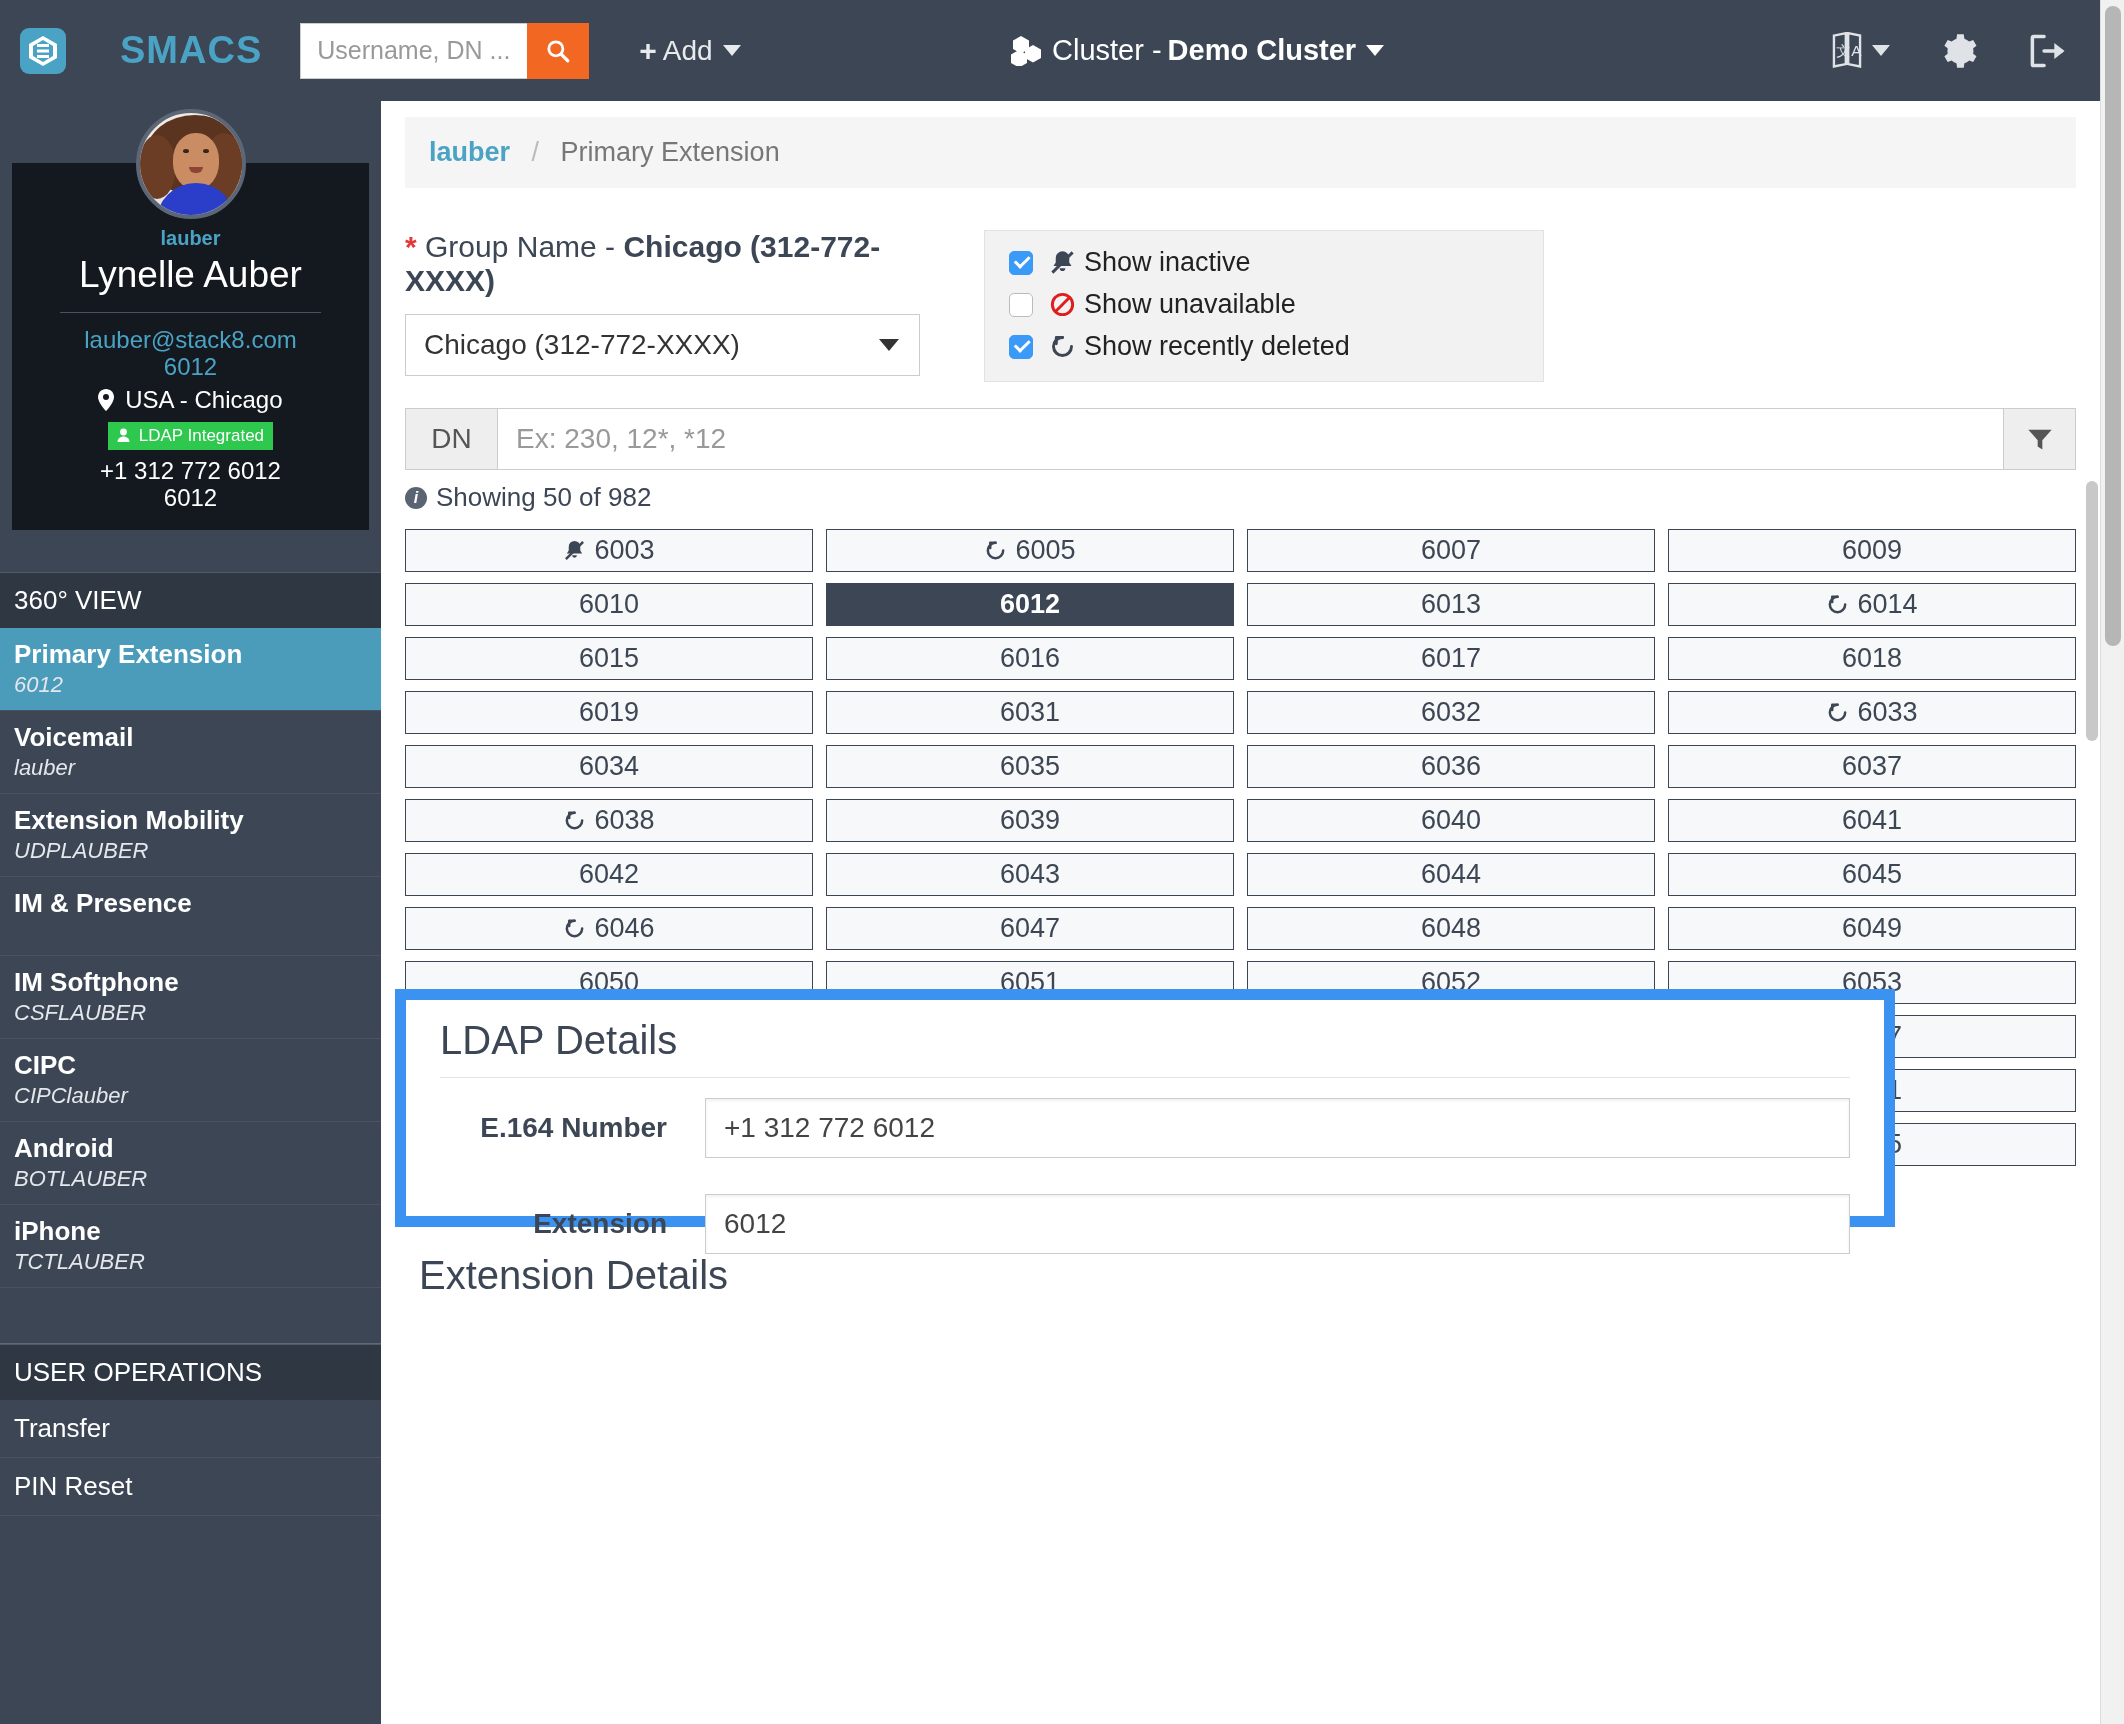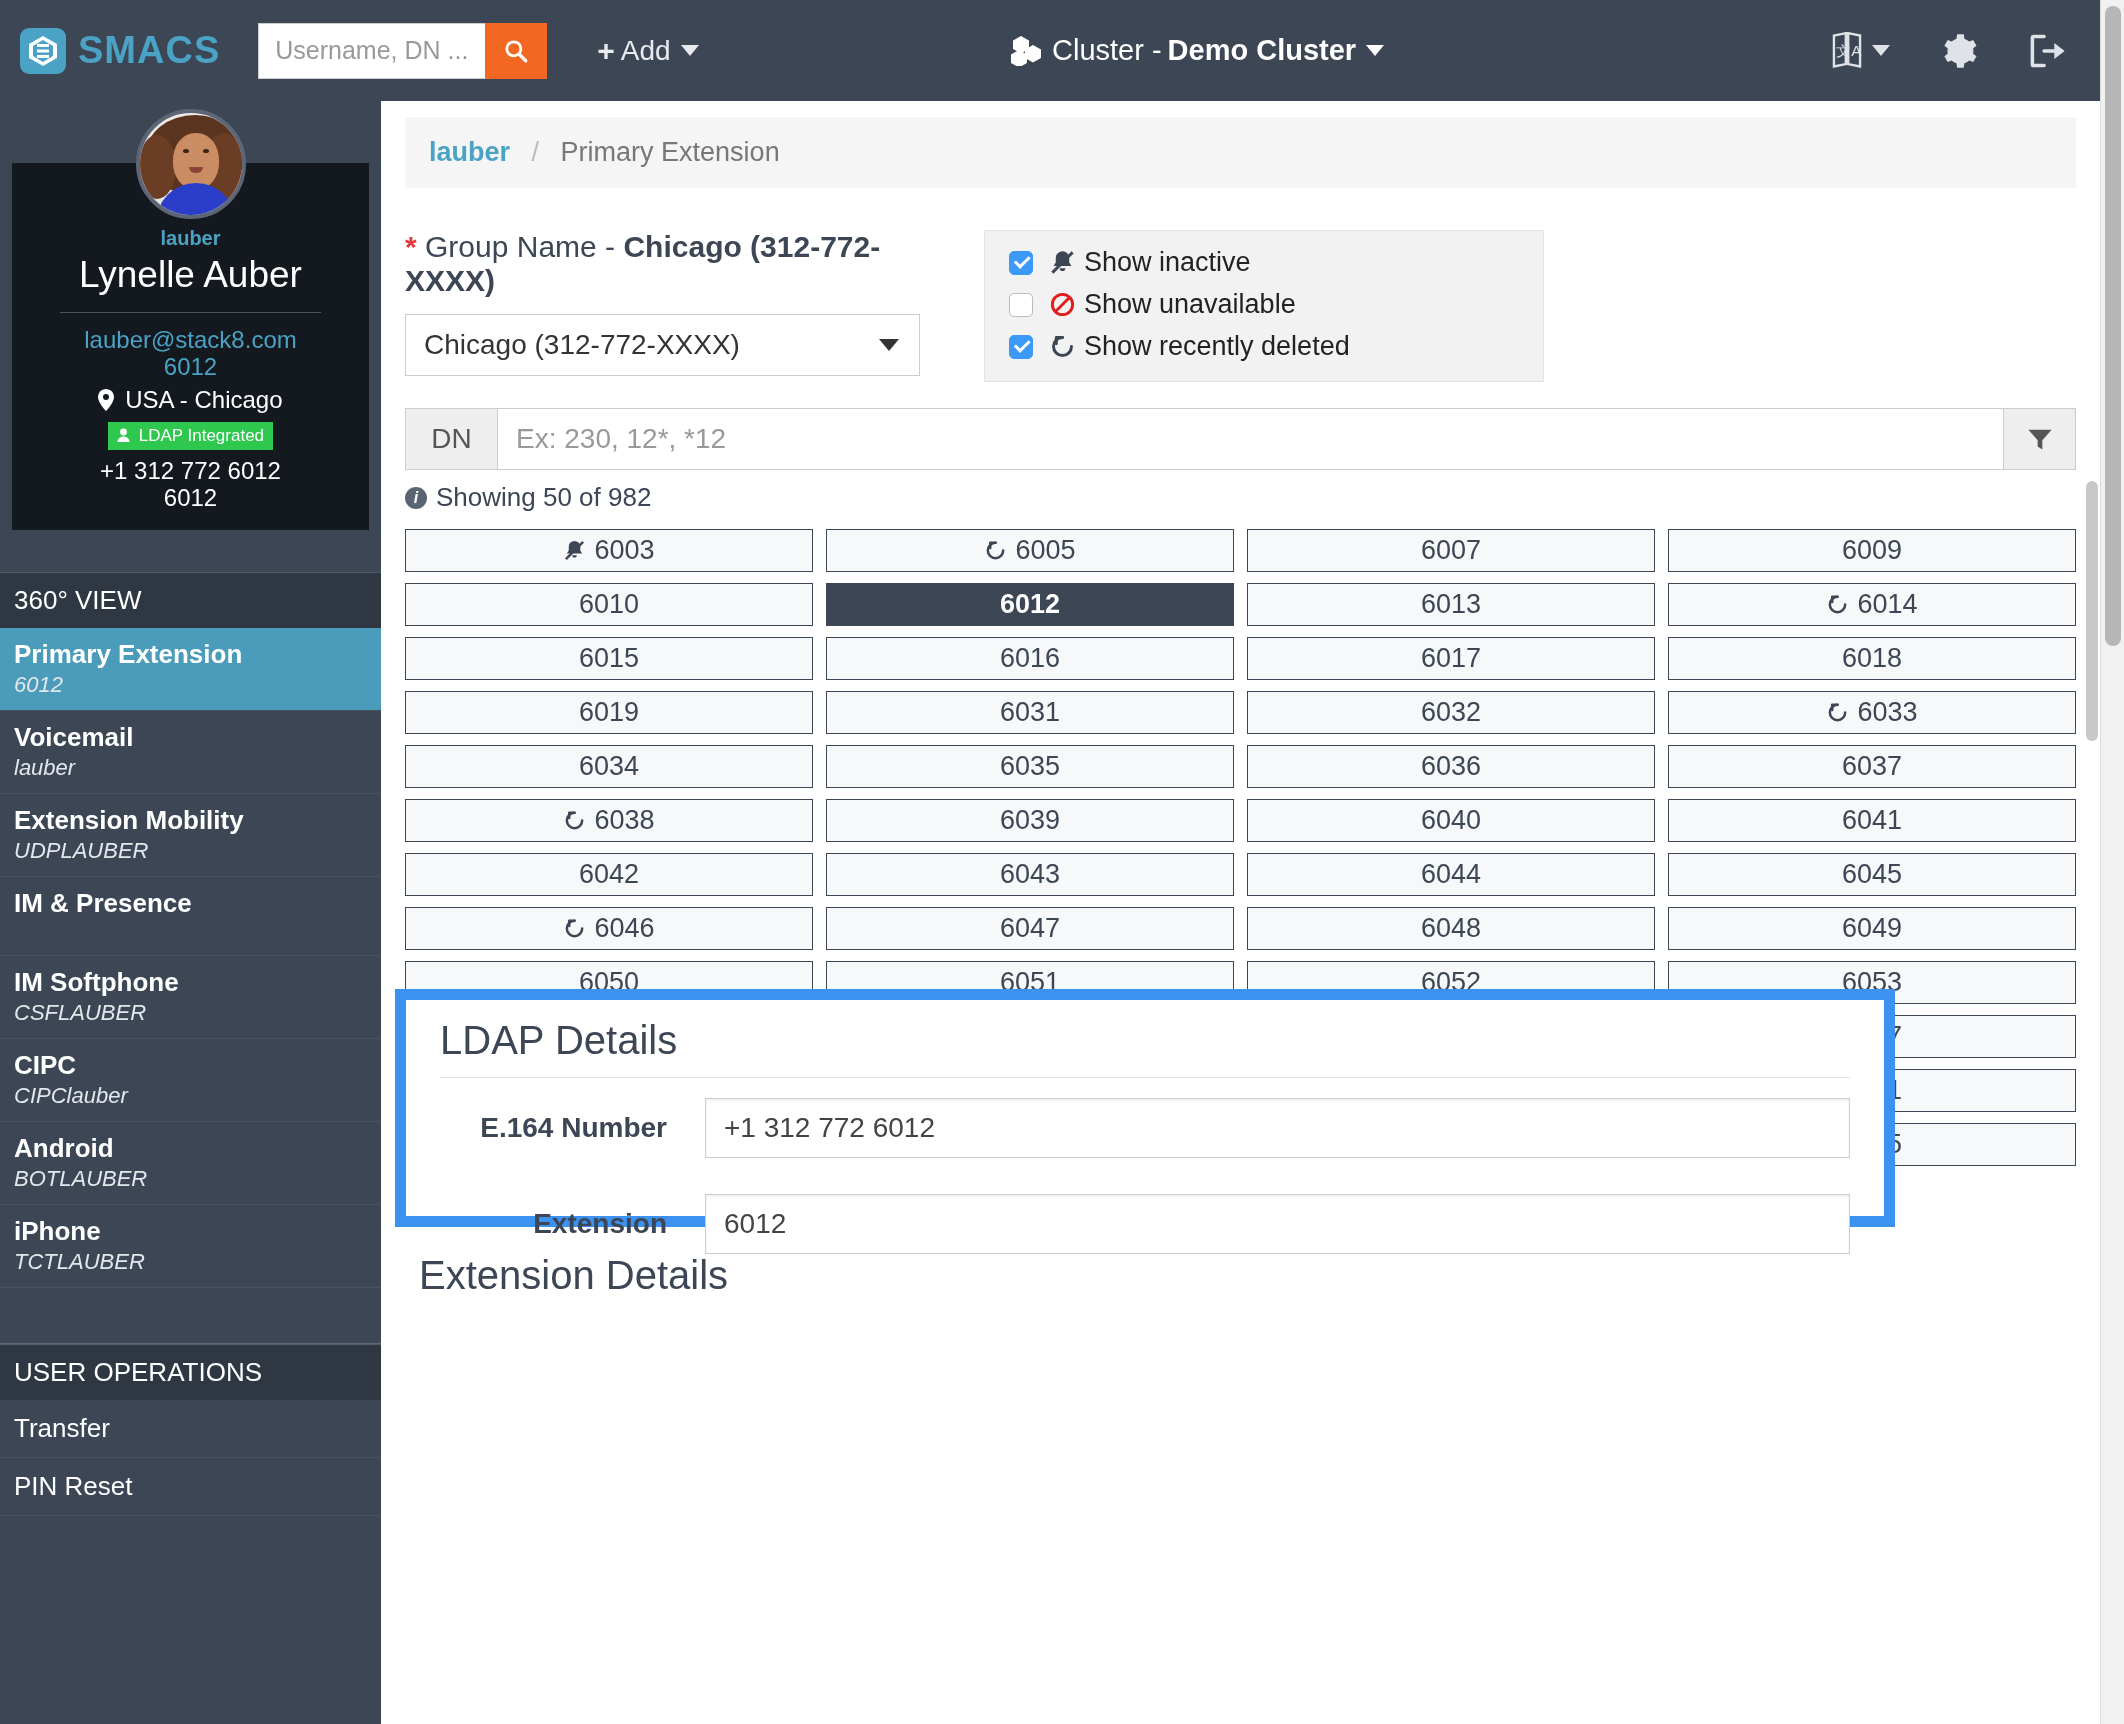--- a/index.html
+++ b/index.html
@@ -10,21 +10,21 @@
     background: #ffffff;
     overflow: hidden;
     position: relative;
   }
 
   
   .topbar {
     position: absolute; top: 0; left: 0; width: 2100px; height: 101px;
     background: #3c4654; display: flex; align-items: center;
   }
-  .brand { display: flex; align-items: center; margin-left: 20px; }
+  .brand { display: flex; align-items: center; margin-left: 20px; gap: 42px; }
   .brand-logo {
     width: 46px; height: 46px; border-radius: 9px; background: #4aa3c4;
     display: flex; align-items: center; justify-content: center;
     position: relative;
   }
   .brand-logo svg { display:block; }
   .brand-text {
     color: #4aa3c4; font-size: 38px; font-weight: bold; letter-spacing: 1px;
     margin-left: 12px;
   }

